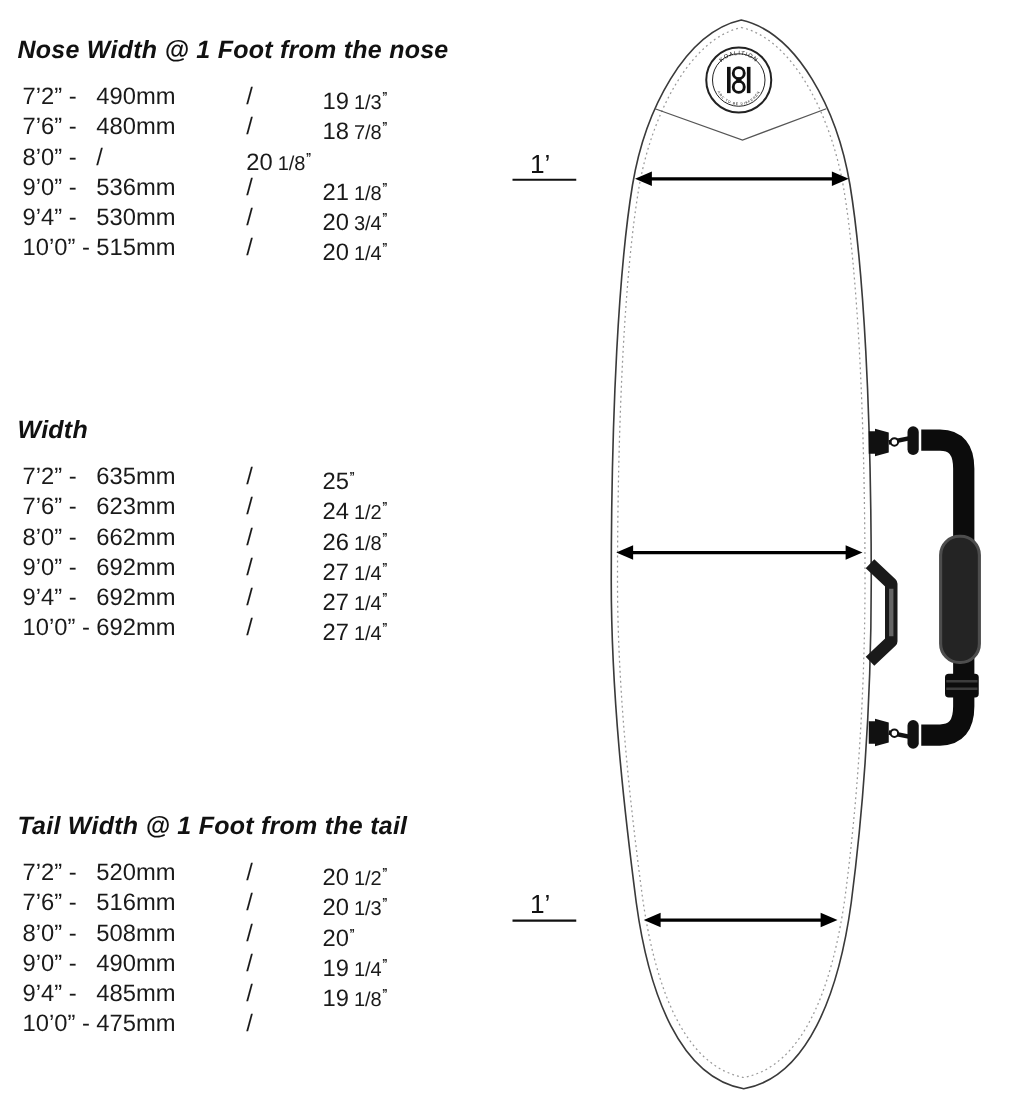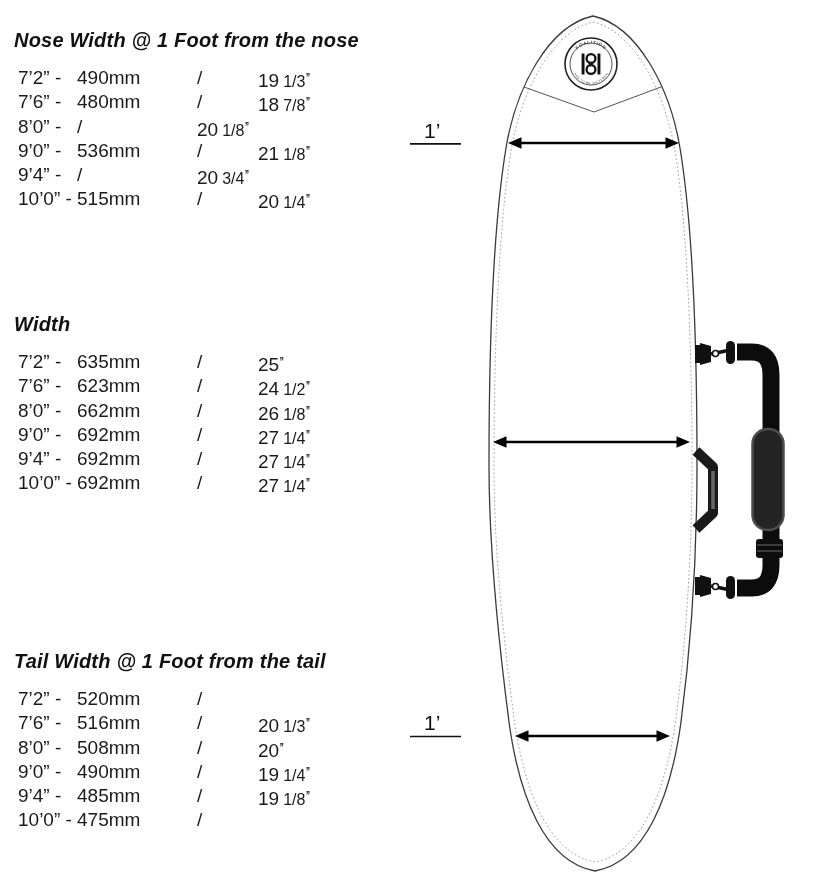--- a/index.html
+++ b/index.html
@@ -66,32 +66,33 @@
             <span class="c-in"><span>20</span><span class="frac">1/8</span><span class="unit">’’</span></span>
           </div>
           <div class="row">
             <span class="c-size">9’0” -</span>
             <span class="c-mm">536mm</span>
             <span class="c-slash">/</span>
             <span class="c-in"><span>21</span><span class="frac">1/8</span><span class="unit">’’</span></span>
           </div>
           <div class="row">
             <span class="c-size">9’4” -</span>
+            <span class="c-mm">530mm</span>
             <span class="c-slash">/</span>
             <span class="c-in"><span>20</span><span class="frac">3/4</span><span class="unit">’’</span></span>
           </div>
           <div class="row">
             <span class="c-size">10’0” -</span>
             <span class="c-mm">515mm</span>
             <span class="c-slash">/</span>
             <span class="c-in"><span>20</span><span class="frac">1/4</span><span class="unit">’’</span></span>
           </div>
         </div>
     </div>
-    <div class="section" style="top:314px">
+    <div class="section" style="top:334px">
       <h2>Width</h2>
       <div class="rows">
           <div class="row">
             <span class="c-size">7’2” -</span>
             <span class="c-mm">635mm</span>
             <span class="c-slash">/</span>
             <span class="c-in"><span>25</span><span class="frac"></span><span class="unit">’’</span></span>
           </div>
           <div class="row">
             <span class="c-size">7’6” -</span>
@@ -125,20 +126,21 @@
           </div>
         </div>
     </div>
     <div class="section" style="top:651px">
       <h2>Tail Width @ 1 Foot from the tail</h2>
       <div class="rows">
           <div class="row">
             <span class="c-size">7’2” -</span>
             <span class="c-mm">520mm</span>
             <span class="c-slash">/</span>
+            <span class="c-in"><span>20</span><span class="frac">1/2</span><span class="unit">’’</span></span>
           </div>
           <div class="row">
             <span class="c-size">7’6” -</span>
             <span class="c-mm">516mm</span>
             <span class="c-slash">/</span>
             <span class="c-in"><span>20</span><span class="frac">1/3</span><span class="unit">’’</span></span>
           </div>
           <div class="row">
             <span class="c-size">8’0” -</span>
             <span class="c-mm">508mm</span>

